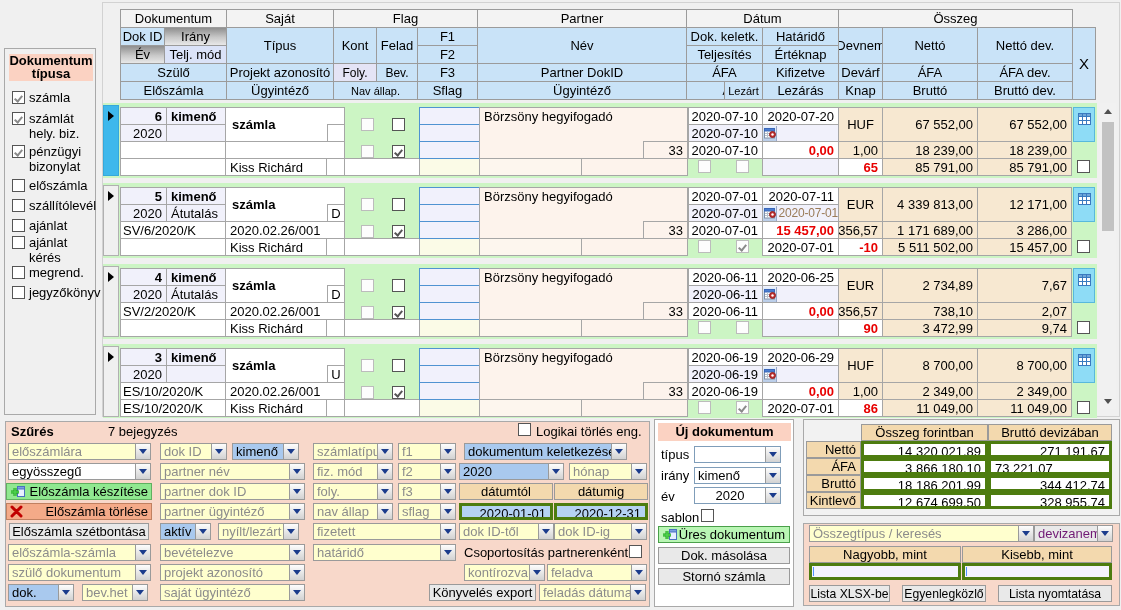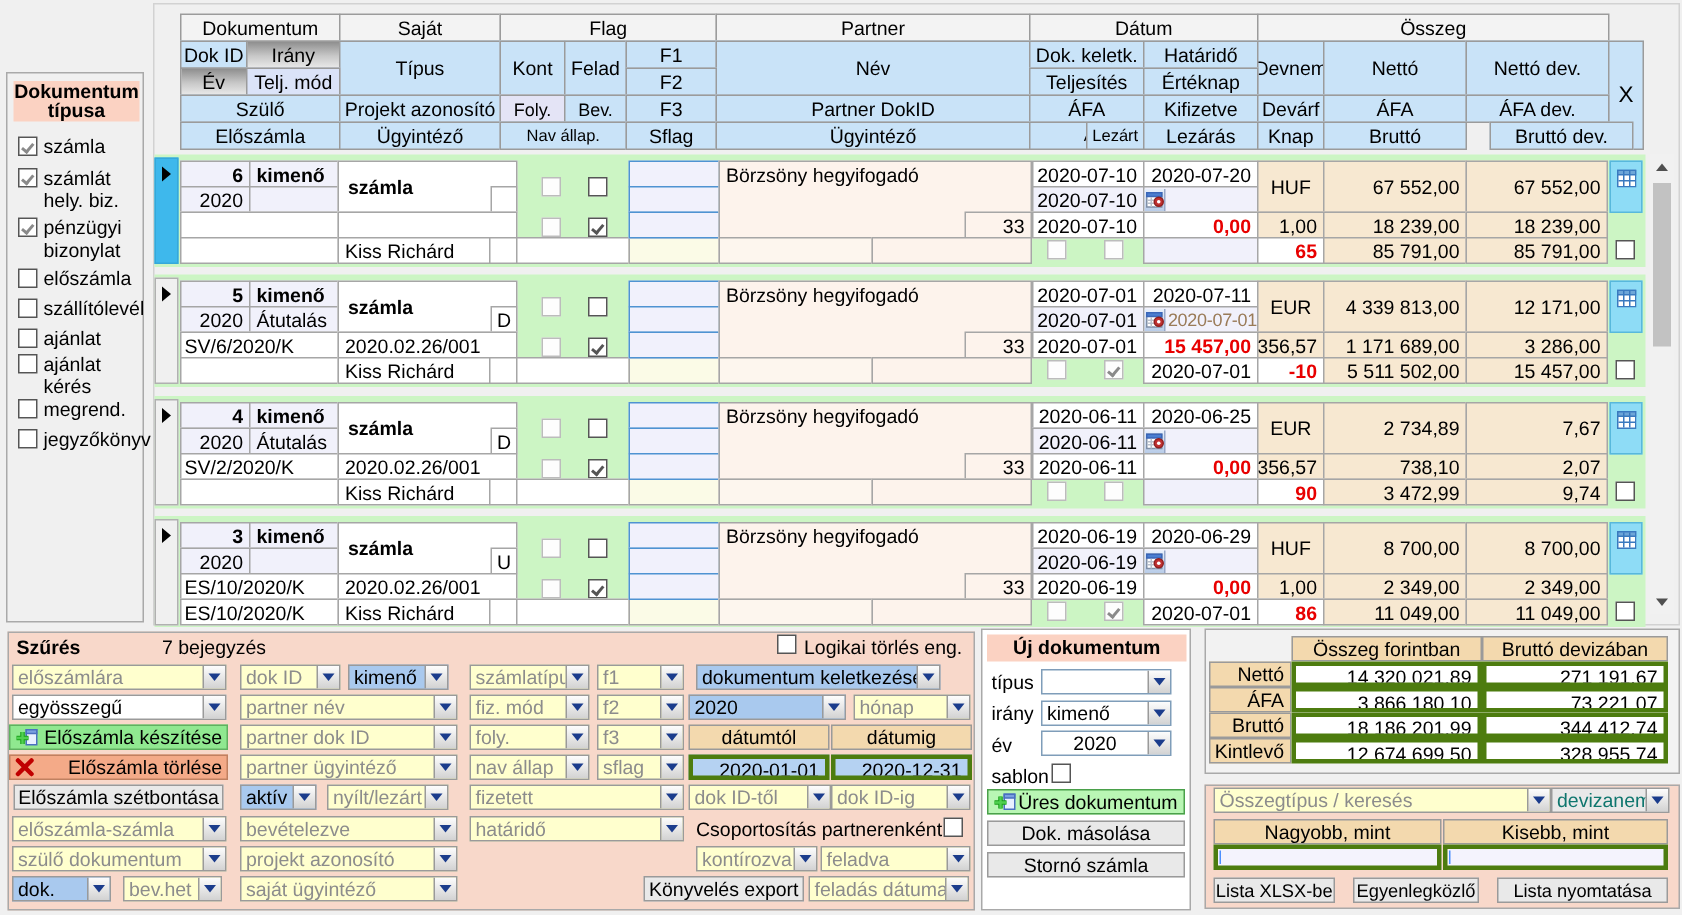--- a/index.html
+++ b/index.html
@@ -48,21 +48,21 @@
 .sbbtn { width:16px; height:16px; background:#f1f1f1; display:flex; align-items:center; justify-content:center; }
 .sbthumb { background:#c2c2c2; }
 .arr { width:0; height:0; }
 .arr.up { border-left:4px solid transparent; border-right:4px solid transparent; border-bottom:5px solid #505050; }
 .arr.down { border-left:4px solid transparent; border-right:4px solid transparent; border-top:5px solid #505050; }
 .combo { display:flex; align-items:center; border:1px solid #9a9a9a; overflow:hidden; }
 .combo .cval { flex:1 1 auto; padding:0 3px; overflow:hidden; white-space:nowrap; }
 .combo.yellow { background:#ffffce; color:#8c8c8c; }
 .combo.blue { background:#a9c9ee; color:#000; }
 .combo.white { background:#ffffff; color:#000; }
-.combo.grayc { background:#e9e9e9; color:#0f766e; }
+.combo.grayc { background:#e9e9e9; color:#701a75; }
 .combo.cborder { border-color:#7f9db9; }
 .combo.centerval .cval { text-align:center; }
 .ddbtn { flex:0 0 15px; width:15px; align-self:stretch; background:linear-gradient(180deg,#fdfdfd,#d2d2d2); border-left:1px solid #9a9a9a; display:flex; align-items:center; justify-content:center; }
 .ddarr { width:0; height:0; border-left:4px solid transparent; border-right:4px solid transparent; border-top:5px solid #1b3c8c; }
 .inputf { position:absolute; border:3px solid #4d7c0f; background:#fff; padding:0 4px; overflow:hidden; white-space:nowrap; line-height:15px; }
 .bluein { background:#b5d2f2; }
 .whitein { background:#ffffff; text-align:right; }
 .lavin { background:#f4f3fd; }
 .caret { position:absolute; left:1px; top:1px; bottom:1px; width:1px; background:#4d90fe; }
 .bhdr { position:absolute; border:1px solid #9a9a9a; background:#f3d9ae; text-align:center; overflow:hidden; white-space:nowrap; line-height:15px; }
@@ -143,21 +143,21 @@
 <div class="hc" style="left:120px;top:81px;width:107px;height:19px;" data-name="column-header-eloszamla">Előszámla</div>
 <div class="hc" style="left:226px;top:81px;width:108px;height:19px;" data-name="column-header-ugyintezo">Ügyintéző</div>
 <div class="hc" style="left:333px;top:81px;width:85px;height:19px;font-size:11px;" data-name="column-header-nav-allap">Nav állap.</div>
 <div class="hc" style="left:417px;top:81px;width:61px;height:19px;" data-name="column-header-sflag">Sflag</div>
 <div class="hc" style="left:477px;top:81px;width:210px;height:19px;" data-name="column-header-partner-ugyintezo">Ügyintéző</div>
 <div class="hc" style="left:686px;top:81px;width:39px;height:19px;font-size:11px;padding-left:44px;" data-name="column-header-at">A/T</div>
 <div class="hc" style="left:724px;top:81px;width:39px;height:19px;font-size:11px;" data-name="column-header-lezart">Lezárt</div>
 <div class="hc" style="left:762px;top:81px;width:77px;height:19px;" data-name="column-header-lezaras">Lezárás</div>
 <div class="hc" style="left:838px;top:81px;width:45px;height:19px;" data-name="column-header-knap">Knap</div>
 <div class="hc" style="left:882px;top:81px;width:96px;height:19px;" data-name="column-header-brutto">Bruttó</div>
-<div class="hc" style="left:977px;top:81px;width:96px;height:19px;margin-left:16px;" data-name="column-header-brutto-dev">Bruttó dev.</div>
+<div class="hc" style="left:977px;top:81px;width:96px;height:19px;" data-name="column-header-brutto-dev">Bruttó dev.</div>
 <div class="green" style="left:103px;top:103px;width:994px;height:75px;" data-name="grid-row-block"></div>
 <div class="bar cur" style="left:103px;top:105px;width:16px;height:71px;" data-name="row-indicator">
       <span class="tri" data-name="row-arrow-icon"></span>
     </div>
 <div class="dc lavc b flex" style="left:120px;top:107px;width:47px;height:18px;justify-content:flex-end;" data-name="cell-dok-id">6</div>
 <div class="dc lavc b flex" style="left:166px;top:107px;width:60px;height:18px;" data-name="cell-irany">kimenő</div>
 <div class="dc lavc flex" style="left:120px;top:124px;width:47px;height:18px;justify-content:flex-end;" data-name="cell-ev">2020</div>
 <div class="dc lavc flex" style="left:166px;top:124px;width:60px;height:18px;" data-name="cell-telj-mod"></div>
 <div class="dc b flex" style="left:225px;top:107px;width:120px;height:35px;padding-left:6px;" data-name="cell-tipus">számla</div>
 <div class="dc flex" style="left:327px;top:124px;width:18px;height:18px;justify-content:center;" data-name="cell-flag-kod"></div>
@@ -728,21 +728,21 @@
       <span data-name="storno-szamla-button-label">Stornó számla</span>
     </div>
 <div class="panel graybg" style="left:803px;top:419px;width:317px;height:97px;" data-name="totals-panel"></div>
 <div class="bhdr" style="left:861px;top:424px;width:127px;height:17px;" data-name="totals-header-huf">Összeg forintban</div>
 <div class="bhdr" style="left:988px;top:424px;width:124px;height:17px;" data-name="totals-header-dev">Bruttó devizában</div>
 <div class="bhdr" style="left:806px;top:440.5px;width:55px;height:17px;text-align:right;padding-right:4px;" data-name="totals-row-label">Nettó</div>
 <div class="inputf whitein" style="left:861px;top:440.5px;width:127px;height:17px;text-align:right;" data-name="totals-huf-value">14 320 021,89</div>
 <div class="inputf whitein" style="left:988px;top:440.5px;width:124px;height:17px;text-align:right;" data-name="totals-dev-value">271 191,67</div>
 <div class="bhdr" style="left:806px;top:457.5px;width:55px;height:17px;text-align:right;padding-right:4px;" data-name="totals-row-label">ÁFA</div>
 <div class="inputf whitein" style="left:861px;top:457.5px;width:127px;height:17px;text-align:right;" data-name="totals-huf-value">3 866 180,10</div>
-<div class="inputf whitein" style="left:988px;top:457.5px;width:124px;height:17px;text-align:right;" data-name="totals-dev-value">73 221,07</div>
+<div class="inputf whitein" style="left:988px;top:457.5px;width:124px;height:17px;text-align:left;" data-name="totals-dev-value">73 221,07</div>
 <div class="bhdr" style="left:806px;top:474.5px;width:55px;height:17px;text-align:right;padding-right:4px;" data-name="totals-row-label">Bruttó</div>
 <div class="inputf whitein" style="left:861px;top:474.5px;width:127px;height:17px;text-align:right;" data-name="totals-huf-value">18 186 201,99</div>
 <div class="inputf whitein" style="left:988px;top:474.5px;width:124px;height:17px;text-align:right;" data-name="totals-dev-value">344 412,74</div>
 <div class="bhdr" style="left:806px;top:491.5px;width:55px;height:17px;text-align:right;padding-right:4px;" data-name="totals-row-label">Kintlevő</div>
 <div class="inputf whitein" style="left:861px;top:491.5px;width:127px;height:17px;text-align:right;" data-name="totals-huf-value">12 674 699,50</div>
 <div class="inputf whitein" style="left:988px;top:491.5px;width:124px;height:17px;text-align:right;" data-name="totals-dev-value">328 955,74</div>
 <div class="panel salmonbg" style="left:803px;top:523px;width:317px;height:83px;" data-name="search-panel"></div>
 <div class="combo yellow" style="left:809px;top:524.5px;width:225px;height:17px;" data-name="search-type-select">
 <span class="cval" data-name="search-type-select-value">Összegtípus / keresés</span>
 <span class="ddbtn" data-name="dropdown-arrow-icon">

